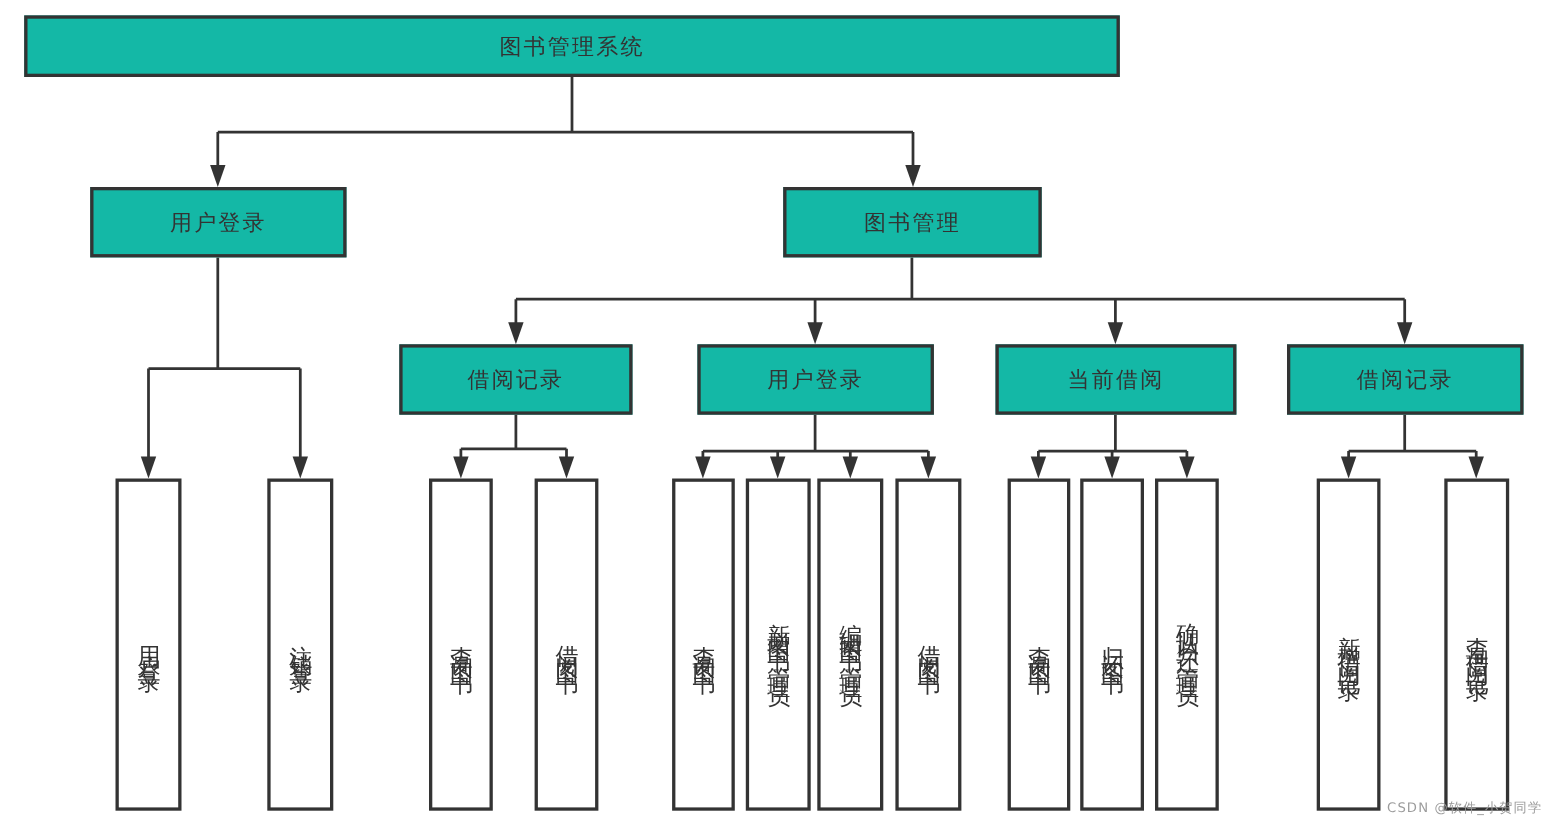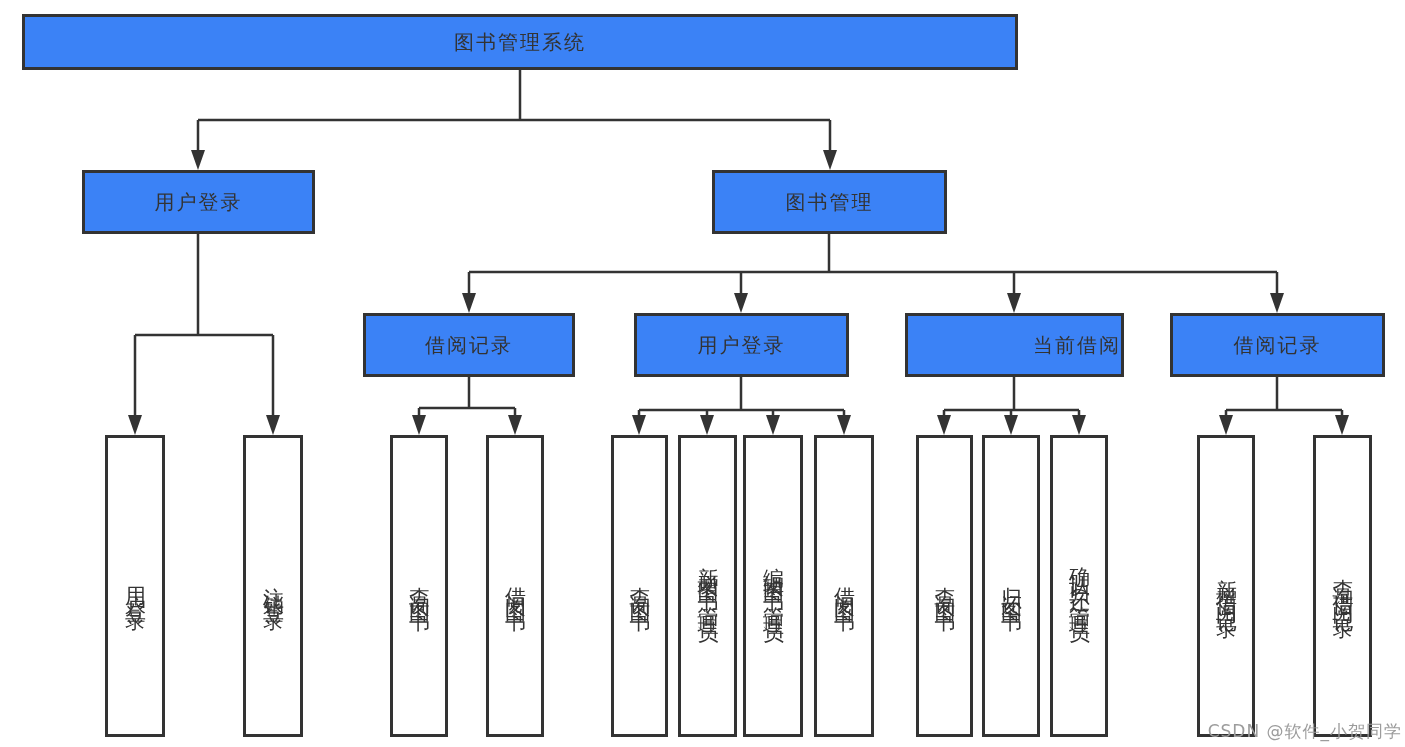--- a/index.html
+++ b/index.html
@@ -20,21 +20,21 @@
     position: absolute; left: 0; top: 0;
     width: 1405px; height: 747px;
     pointer-events: none;
   }
   .connectors path {
     stroke: var(--line); stroke-width: 2.5; fill: none;
   }
   .connectors polygon { fill: var(--line); }
   .node {
     position: absolute;
-    background: #3b82f6;
+    background: #14b8a6;
     border: 3px solid var(--line);
     display: flex; align-items: center; justify-content: center;
   }
   .node > span {
     color: var(--text);
     font-size: 20px;
     letter-spacing: 2px;
     white-space: nowrap;
   }
   .node.root > span { font-size: 20px; }
@@ -48,21 +48,21 @@
     writing-mode: vertical-rl;
     color: var(--text);
     font-size: 21px;
     letter-spacing: 8px;
     line-height: 1;
   }
   .watermark {
     position: absolute;
     right: 3px; bottom: 4px;
     color: var(--watermark);
-    font-size: 17px;
+    font-size: 12px;
     letter-spacing: 1px;
     white-space: nowrap;
     z-index: 5;
   }
 </style>
 </head>
 <body>
 
 <div class="canvas">
 
@@ -119,21 +119,21 @@
   <div class="node" style="left:712px; top:170px; width:235px; height:64px;">
     <span>图书管理</span>
   </div>
 
   <div class="node" style="left:363px; top:313px; width:212px; height:64px;">
     <span>借阅记录</span>
   </div>
   <div class="node" style="left:634px; top:313px; width:215px; height:64px;">
     <span>用户登录</span>
   </div>
-  <div class="node" style="left:905px; top:313px; width:219px; height:64px;justify-content:flex-end;">
+  <div class="node" style="left:905px; top:313px; width:219px; height:64px;">
     <span>当前借阅</span>
   </div>
   <div class="node" style="left:1170px; top:313px; width:215px; height:64px;">
     <span>借阅记录</span>
   </div>
 
   <div class="leaf" style="left:105px; top:435px; width:60px; height:302px;">
     <span>用户登录</span>
   </div>
   <div class="leaf" style="left:243px; top:435px; width:60px; height:302px;">

